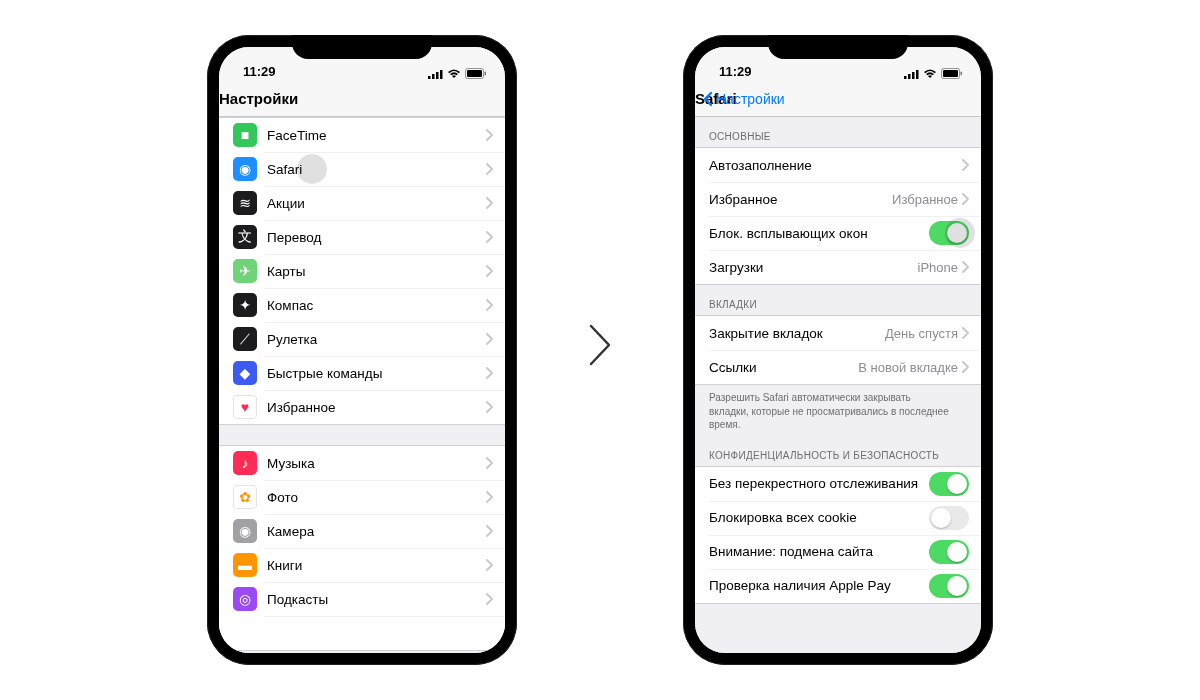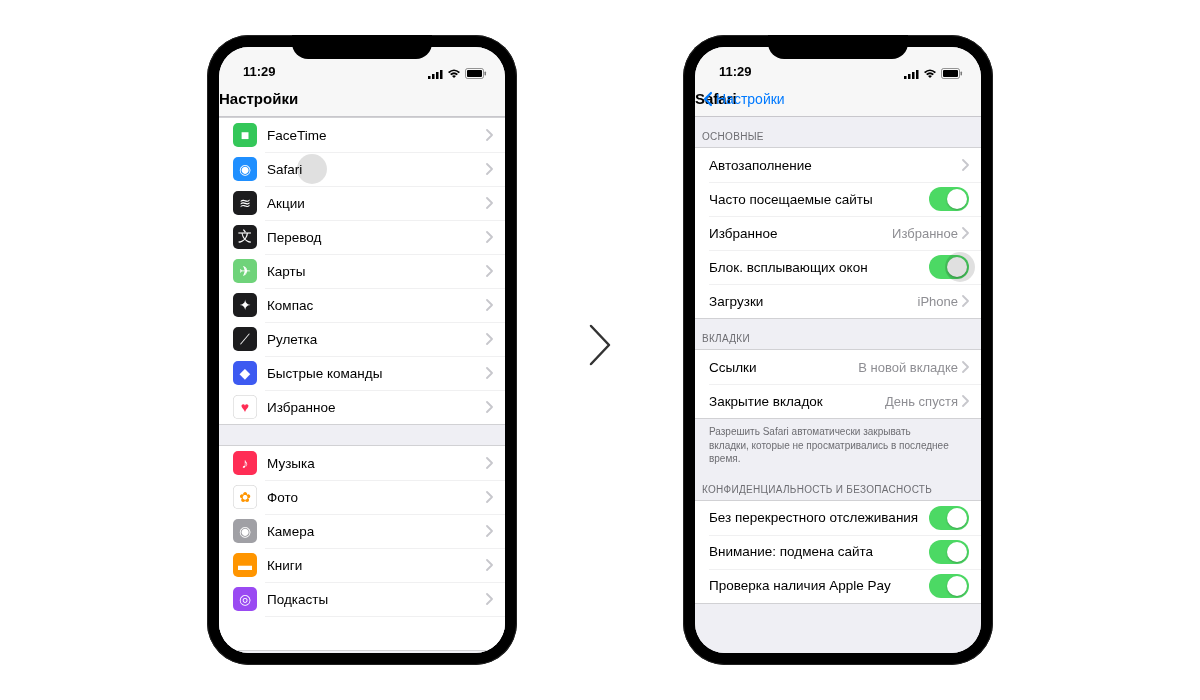--- a/index.html
+++ b/index.html
@@ -80,21 +80,21 @@
   .content {
     flex: 1;
     overflow-y: auto;
     background: #efeff4;
   }
   .content::-webkit-scrollbar { width: 0; }
   .group-header {
     font-size: 10px;
     color: #6d6d72;
     text-transform: uppercase;
-    padding: 14px 14px 5px 7px;
+    padding: 14px 14px 5px 14px;
     letter-spacing: 0.3px;
   }
   .group-footer {
     font-size: 10px;
     color: #6d6d72;
     padding: 6px 32px 4px 14px;
     line-height: 1.35;
   }
   .list { background: #fff; }
   .row {
@@ -392,24 +392,20 @@
         <div class="list">
           <div class="row" style="position:relative">
             <span class="label">Автозаполнение</span>
             <span class="chevron">
               <svg width="7" height="12" viewBox="0 0 7 12">
                 <path d="M1 1 L6 6 L1 11" fill="none" stroke="#c7c7cc" stroke-width="1.8" stroke-linecap="round" stroke-linejoin="round"></path>
               </svg>
             </span>
           </div>
           <div class="row" style="position:relative">
-            <span class="label">Часто посещаемые сайты</span>
-            <span class="toggle on"></span>
-          </div>
-          <div class="row" style="position:relative">
             <span class="label">Избранное</span>
             <span class="value">Избранное</span>
             <span class="chevron">
               <svg width="7" height="12" viewBox="0 0 7 12">
                 <path d="M1 1 L6 6 L1 11" fill="none" stroke="#c7c7cc" stroke-width="1.8" stroke-linecap="round" stroke-linejoin="round"></path>
               </svg>
             </span>
           </div>
           <div class="row" style="position:relative">
             <span class="label">Блок. всплывающих окон</span>
@@ -422,44 +418,48 @@
             <span class="chevron">
               <svg width="7" height="12" viewBox="0 0 7 12">
                 <path d="M1 1 L6 6 L1 11" fill="none" stroke="#c7c7cc" stroke-width="1.8" stroke-linecap="round" stroke-linejoin="round"></path>
               </svg>
             </span>
           </div>
         </div>
         <div class="group-header">ВКЛАДКИ</div>
         <div class="list">
           <div class="row" style="position:relative">
+            <span class="label">Закрытие вкладок</span>
+            <span class="value">День спустя</span>
+            <span class="chevron">
+              <svg width="7" height="12" viewBox="0 0 7 12">
+                <path d="M1 1 L6 6 L1 11" fill="none" stroke="#c7c7cc" stroke-width="1.8" stroke-linecap="round" stroke-linejoin="round"></path>
+              </svg>
+            </span>
+          </div>
+          <div class="row" style="position:relative">
             <span class="label">Ссылки</span>
             <span class="value">В новой вкладке</span>
-            <span class="chevron">
-              <svg width="7" height="12" viewBox="0 0 7 12">
-                <path d="M1 1 L6 6 L1 11" fill="none" stroke="#c7c7cc" stroke-width="1.8" stroke-linecap="round" stroke-linejoin="round"></path>
-              </svg>
-            </span>
-          </div>
-          <div class="row" style="position:relative">
-            <span class="label">Закрытие вкладок</span>
-            <span class="value">День спустя</span>
             <span class="chevron">
               <svg width="7" height="12" viewBox="0 0 7 12">
                 <path d="M1 1 L6 6 L1 11" fill="none" stroke="#c7c7cc" stroke-width="1.8" stroke-linecap="round" stroke-linejoin="round"></path>
               </svg>
             </span>
           </div>
         </div>
         <div class="group-footer">Разрешить Safari автоматически закрывать вкладки, которые не просматривались в последнее время.</div>
         <div class="group-header">КОНФИДЕНЦИАЛЬНОСТЬ И БЕЗОПАСНОСТЬ</div>
         <div class="list">
           <div class="row" style="position:relative">
             <span class="label">Без перекрестного отслеживания</span>
             <span class="toggle on"></span>
+          </div>
+          <div class="row" style="position:relative">
+            <span class="label">Блокировка всех cookie</span>
+            <span class="toggle off"></span>
           </div>
           <div class="row" style="position:relative">
             <span class="label">Внимание: подмена сайта</span>
             <span class="toggle on"></span>
           </div>
           <div class="row" style="position:relative">
             <span class="label">Проверка наличия Apple Pay</span>
             <span class="toggle on"></span>
           </div>
         </div>

